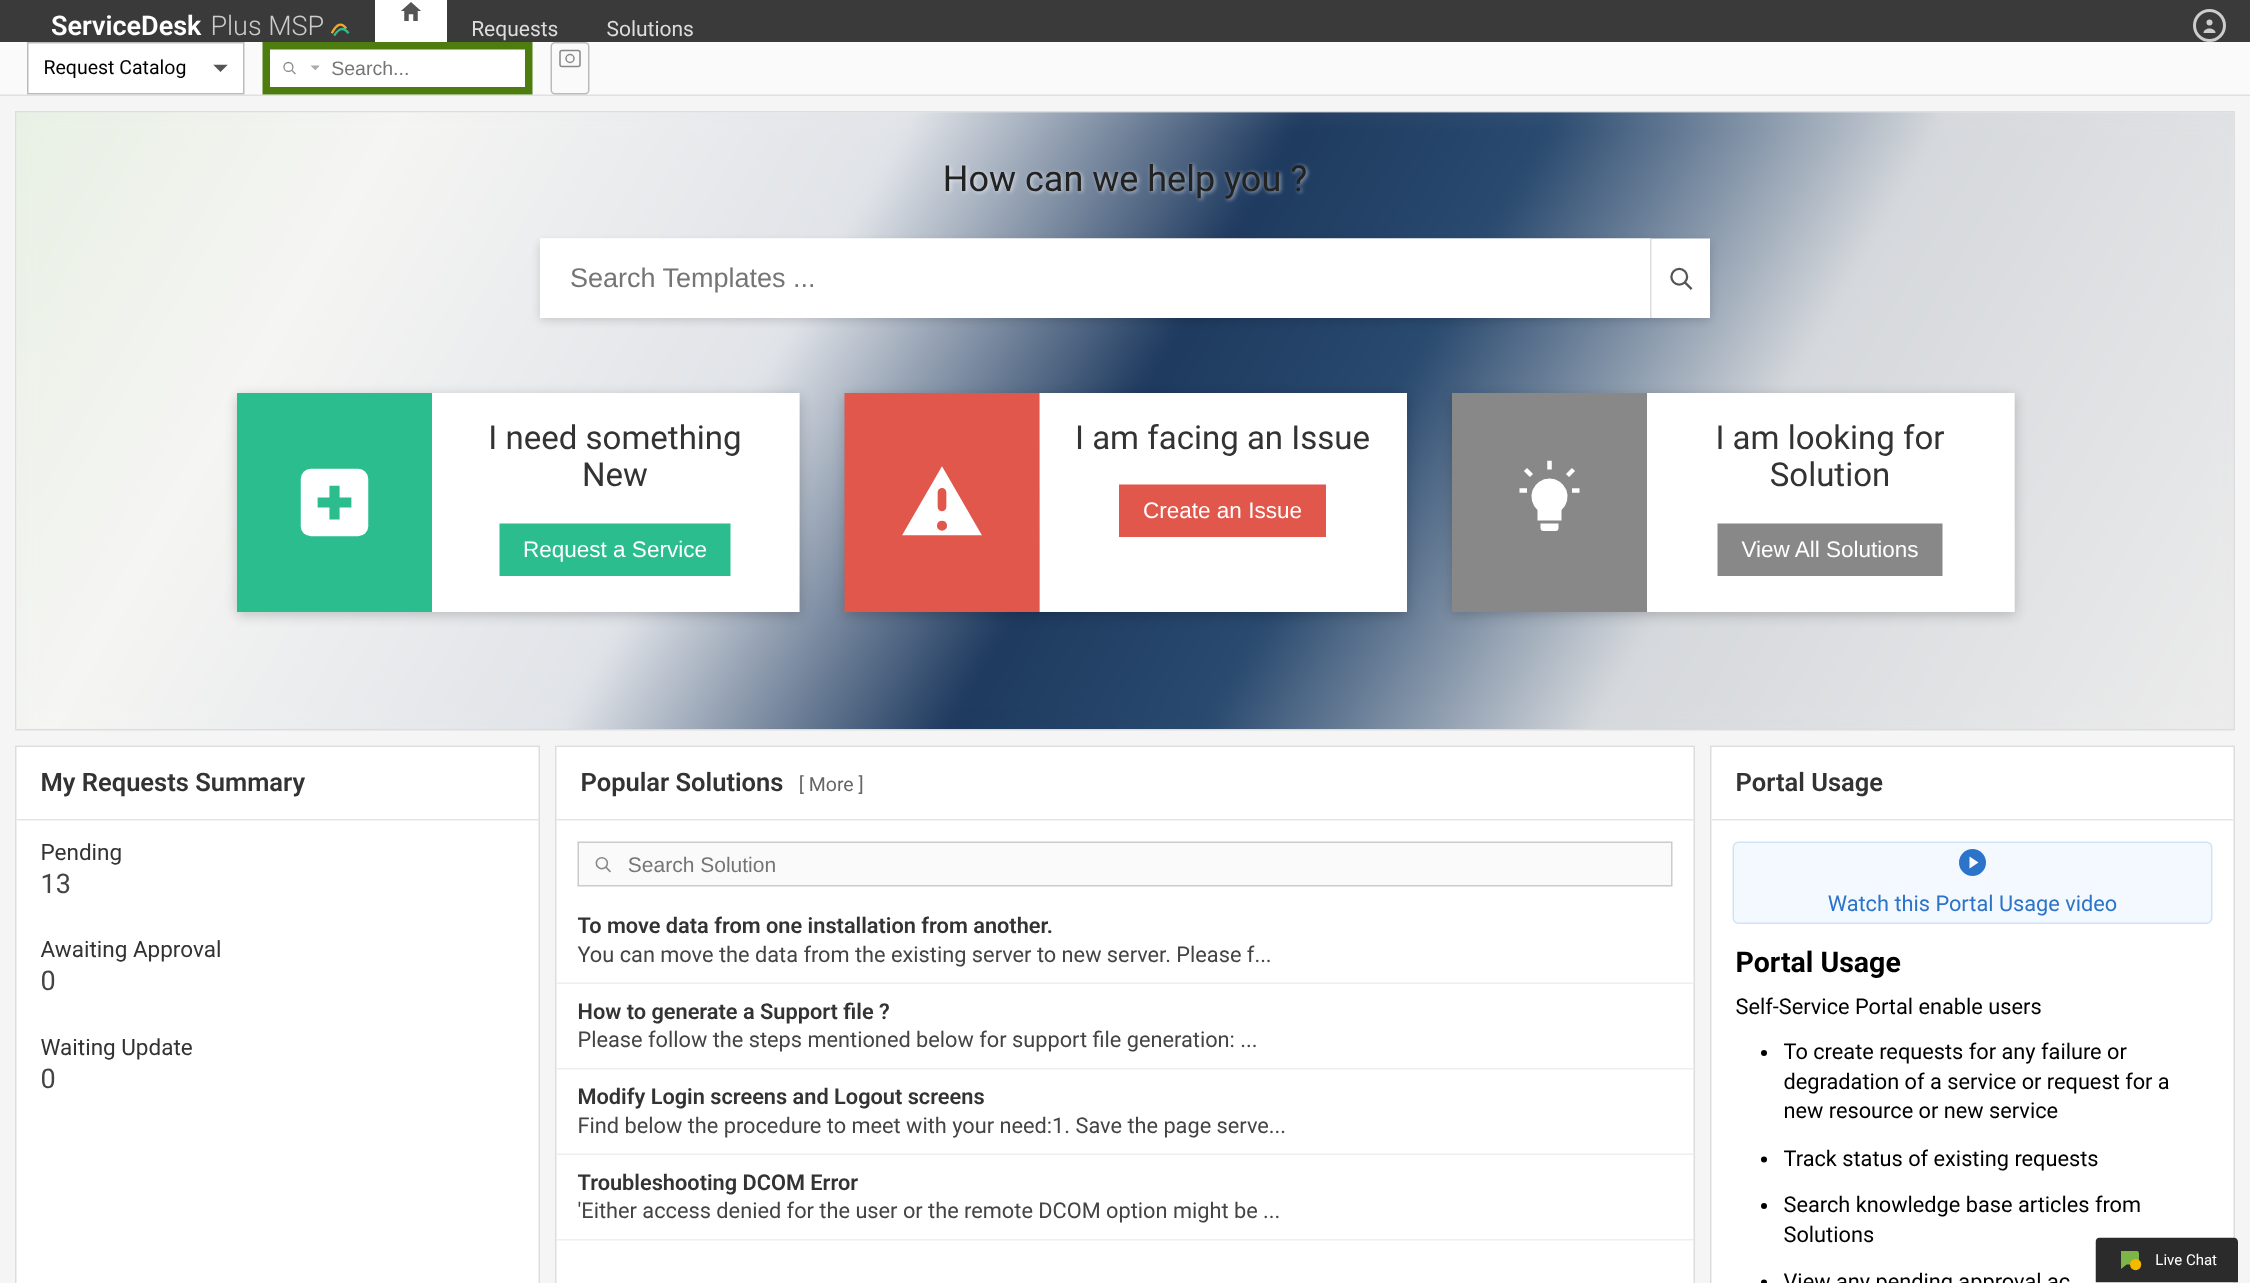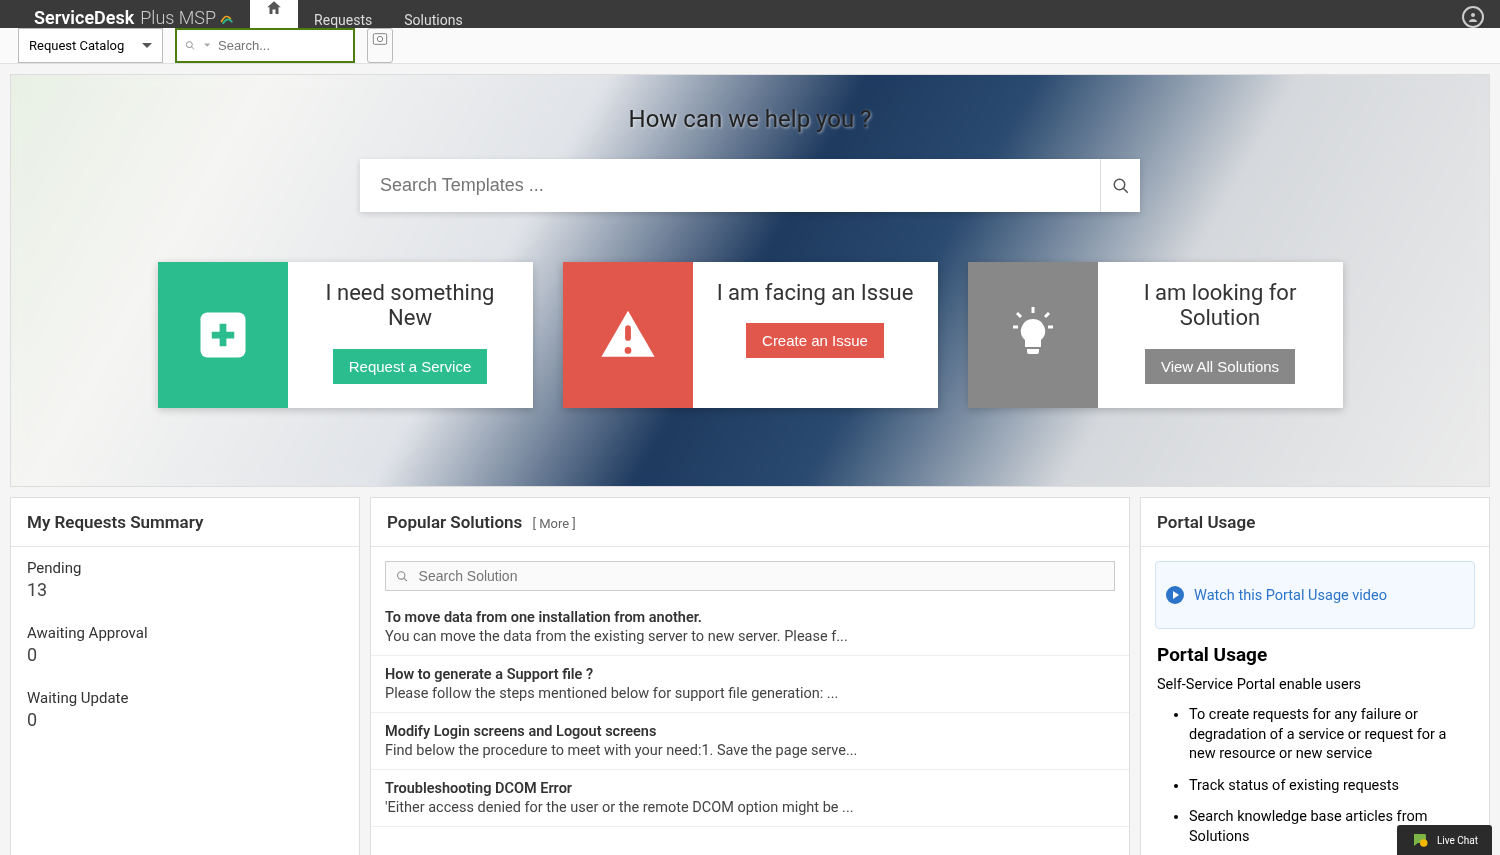--- a/index.html
+++ b/index.html
@@ -12,21 +12,21 @@
 .brand-light { font-weight: 300; color: #ccc; margin-left: 6px; }
 .brand-swoosh { width: 14px; height: 14px; margin-left: 2px; position: relative; }
 .home-tab { background: #fff; width: 48px; height: 40px; display: flex; align-items: center; justify-content: center; }
 .navlink { padding: 0 16px; font-size: 14px; cursor: pointer; color: #ddd; }
 .spacer { flex: 1; }
 .avatar { width: 22px; height: 22px; border-radius: 50%; border: 2px solid #ccc; margin-right: 16px; display:flex;align-items:center;justify-content:center; }
 
 
 .subbar { background: #fafafa; border-bottom: 1px solid #e0e0e0; height: 36px; display: flex; padding: 0 18px; gap: 12px; }
 .catalog-dd { border: 1px solid #bbb; background: #fff; padding: 4px 10px; font-size: 13px; display: flex; align-items: center; gap: 18px; cursor: pointer; }
-.search-top { border: 2px solid #4d7c0f; background: #fff; padding: 3px 8px; display: flex; align-items: center; gap: 8px; width: 180px; }
+.search-top { border: 5px solid #4d7c0f; background: #fff; padding: 3px 8px; display: flex; align-items: center; gap: 8px; width: 180px; }
 .search-top input { border: none; outline: none; font-size: 13px; width: 100%; }
 .scan-icon { border:1px solid #bbb; border-radius:3px; padding:3px 4px; color:#777; font-size:14px;}
 
 
 .hero { margin: 10px; border: 1px solid #ddd; background: linear-gradient(120deg, #e8f0e4 0%, #f5f5f3 15%, #e0e3e8 35%, #1e3a5f 50%, #2a4a6f 60%, #d5d8dc 75%, #ececec 100%); background-size: cover; filter: none; position:relative; overflow:hidden; height: 413px; }
 .hero::before{content:'';position:absolute;inset:0;backdrop-filter:blur(6px);}
 .hero-inner { position:relative; padding-top: 30px; text-align: center; }
 .hero h1 { font-size: 24px; font-weight: 400; color: #222; text-shadow: 1px 1px 3px rgba(255,255,255,0.6); margin-bottom: 26px; }
 .hero-search { width: 780px; margin: 0 auto 50px; display: flex; background: #fff; box-shadow: 0 2px 6px rgba(0,0,0,0.15); }
 .hero-search input { flex: 1; border: none; outline: none; padding: 16px 20px; font-size: 18px; color: #555; }
@@ -54,21 +54,21 @@
 .summary-item .lbl { font-size: 15px; color: #333; }
 .summary-item .val { font-size: 18px; color: #444; margin-top: 2px; }
 
 .mid-head-more { font-size: 13px; color: #666; font-weight: 400; margin-left: 6px; }
 .sol-search { margin: 14px 14px 8px; border: 1px solid #ccc; background: #fafafa; padding: 6px 10px; display:flex; align-items:center; gap:10px;}
 .sol-search input { border:none; outline:none; background:transparent; font-size:14px; width:100%;}
 .solution { padding: 10px 14px; border-bottom: 1px solid #eee; }
 .solution .t { font-weight: 600; font-size: 14.5px; color: #333; }
 .solution .d { font-size: 14.5px; color: #444; margin-top: 2px; }
 
-.video-link { margin: 14px; border: 1px solid #cfe3f5; background: #f3f9ff; border-radius: 4px; padding: 24px 10px; display:flex; align-items:center; gap:10px; }
+.video-link { margin: 14px; border: 1px solid #cfe3f5; background: #f3f9ff; border-radius: 4px; padding: 4px 10px; display:flex; align-items:center; gap:10px;flex-direction:column; }
 .video-link a { color: #2b74c9; font-size: 14.5px; text-decoration: none; cursor:pointer; }
 .play-circ{width:18px;height:18px;border-radius:50%;background:#2b74c9;display:flex;align-items:center;justify-content:center;}
 .play-circ::after{content:'';border-left:6px solid #fff;border-top:4px solid transparent;border-bottom:4px solid transparent;margin-left:2px;}
 .portal-body { padding: 0 16px 16px; }
 .portal-body h3 { font-size: 19px; font-weight: 700; margin-bottom: 10px; }
 .portal-body p { font-size: 14.5px; margin-bottom: 12px; }
 .portal-body ul { padding-left: 32px; }
 .portal-body li { font-size: 14.5px; margin-bottom: 12px; line-height: 1.35; }
 
 .livechat { position: fixed; bottom: 0; right: 8px; background: #2b2b2b; color: #fff; padding: 6px 14px; border-radius: 3px 3px 0 0; display: flex; align-items: center; gap: 8px; font-size: 10px; cursor:pointer;}

